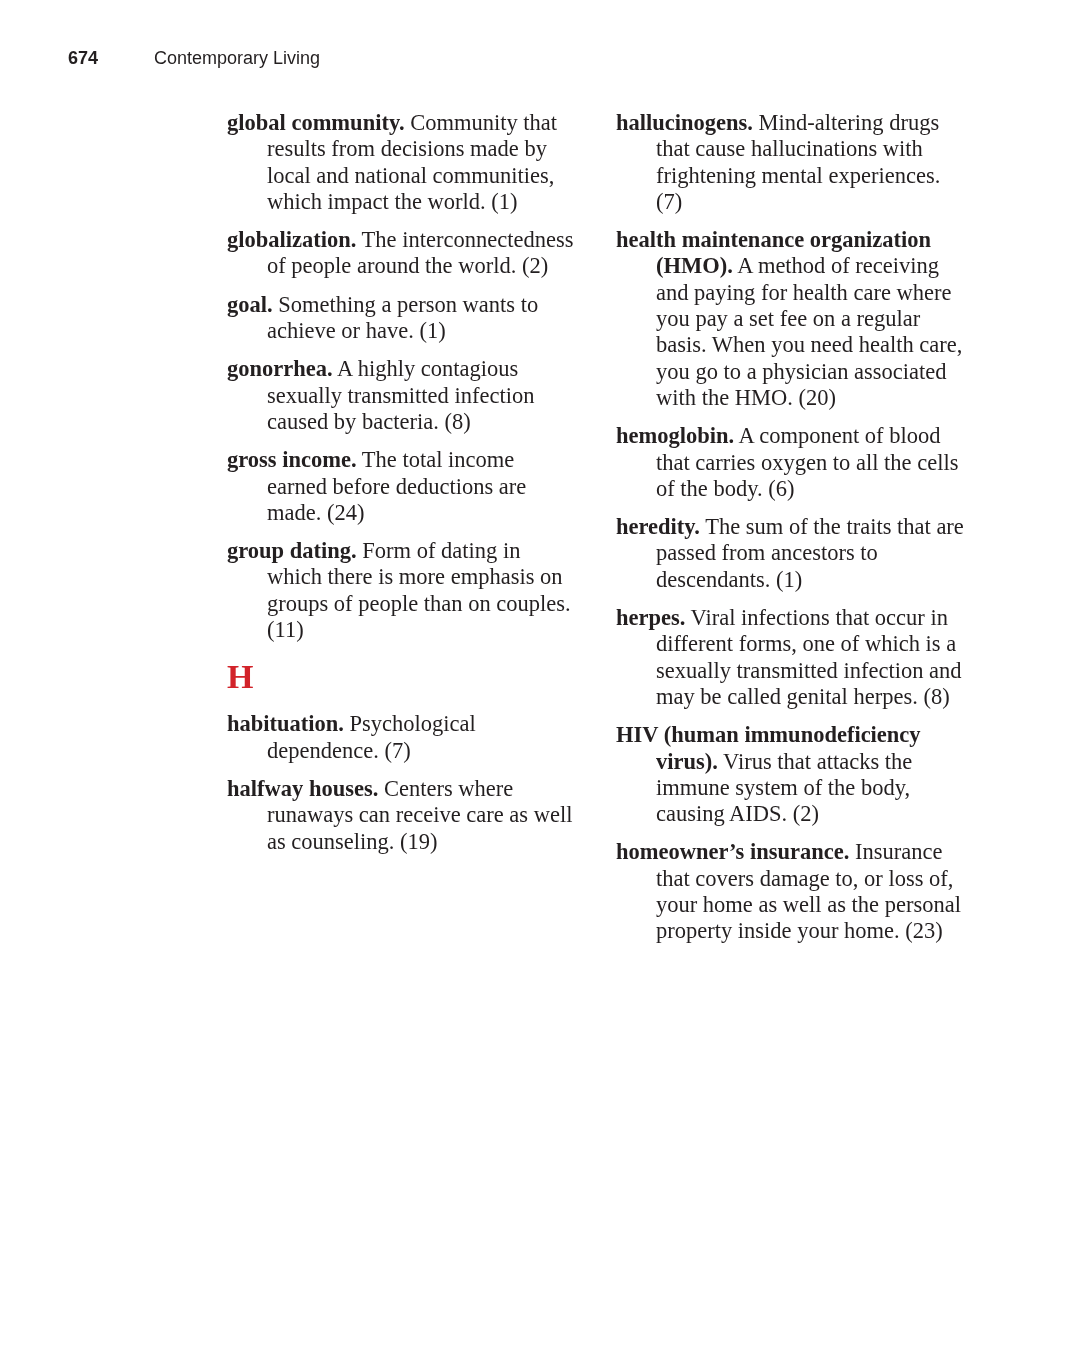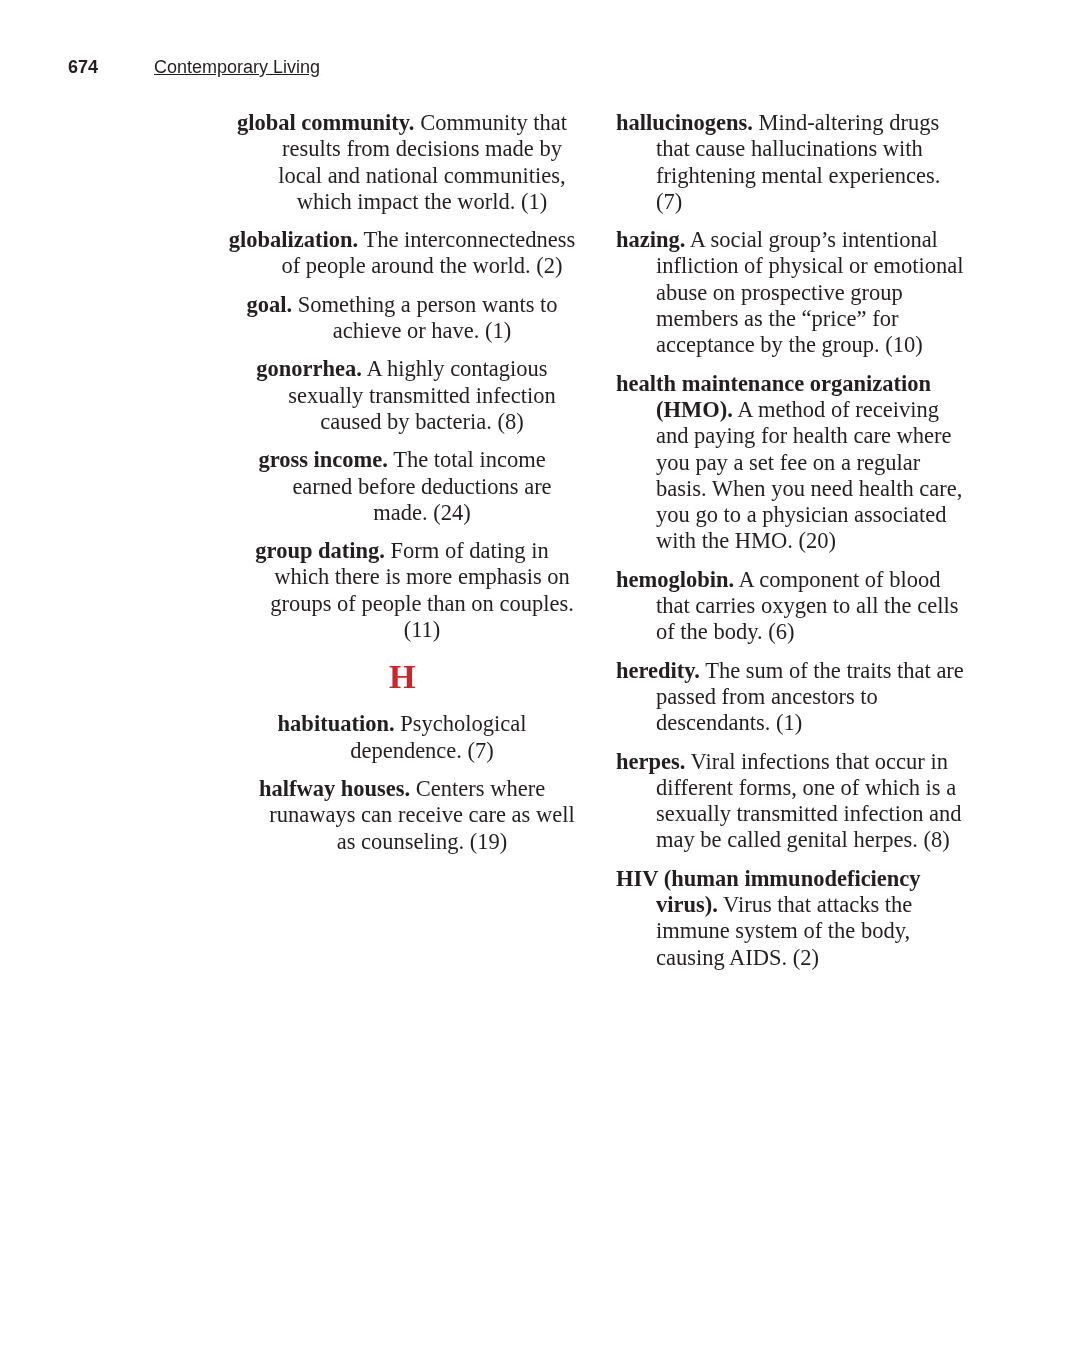--- a/index.html
+++ b/index.html
@@ -1,21 +1,21 @@
 <!DOCTYPE html>
 <html><head>
   <meta charset="utf-8">
   <style>
     html, body { margin: 0; padding: 0; background: #ffffff; }
     body { width: 1088px; height: 1361px; position: relative; overflow: hidden; color: #231f20; }
-    .header { position: absolute; top: 48px; left: 68px; height: 30px; display: flex; align-items: flex-end; font-family: "Liberation Sans", sans-serif; font-size: 18px; }
+    .header { position: absolute; top: 48px; left: 68px; height: 30px; display: flex; align-items: flex-start; font-family: "Liberation Sans", sans-serif; font-size: 18px; }
     .page-num { font-weight: bold; width: 86px; }
-    .running-title { font-weight: normal; text-decoration: underline; }
+    .running-title { font-weight: normal; }
     .col { position: absolute; top: 110px; font-family: "DejaVu Serif", "Liberation Serif", serif; font-size: 20.5px; line-height: 26.3px; letter-spacing: -0.35px; }
-    .col-left { left: 227px; width: 350px; text-align: center; }
+    .col-left { left: 227px; width: 350px; }
     .col-right { left: 616px; width: 356px; }
     .entry { padding-left: 40px; text-indent: -40px; margin: 0 0 12px 0; font-family: "Liberation Serif", serif; font-size: 22.5px; letter-spacing: 0; }
     .term { font-weight: bold; }
     .letter { color: #d2232a; font-family: "Liberation Serif", serif; font-weight: bold; font-size: 34px; line-height: 40px; margin: 14px 0 14px 0; }
   </style>
 </head>
 <body>
 
 <div class="header">
   <span class="page-num">674</span>
@@ -31,19 +31,19 @@
   <p class="entry"><span class="term">group dating.</span> <span>Form of dating in which there is more emphasis on groups of people than on couples. (11)</span></p>
 
   <div class="letter">H</div>
 
   <p class="entry"><span class="term">habituation.</span> <span>Psychological dependence. (7)</span></p>
   <p class="entry"><span class="term">halfway houses.</span> <span>Centers where runaways can receive care as well as counseling. (19)</span></p>
 </div>
 
 <div class="col col-right">
   <p class="entry"><span class="term">hallucinogens.</span> <span>Mind-altering drugs that cause hallucinations with frightening mental experiences. (7)</span></p>
-  <p class="entry"><span class="term">hazing.</span> <span>A social group’s intentional infliction of physical or emotional abuse on prospective group members as the “price” for acceptance by the group. (10)</span></p>
   <p class="entry"><span class="term">health maintenance organization (HMO).</span> <span>A method of receiving and paying for health care where you pay a set fee on a regular basis. When you need health care, you go to a physician associated with the HMO. (20)</span></p>
   <p class="entry"><span class="term">hemoglobin.</span> <span>A component of blood that carries oxygen to all the cells of the body. (6)</span></p>
   <p class="entry"><span class="term">heredity.</span> <span>The sum of the traits that are passed from ancestors to descendants. (1)</span></p>
   <p class="entry"><span class="term">herpes.</span> <span>Viral infections that occur in different forms, one of which is a sexually transmitted infection and may be called genital herpes. (8)</span></p>
   <p class="entry"><span class="term">HIV (human immunodeficiency virus).</span> <span>Virus that attacks the immune system of the body, causing AIDS. (2)</span></p>
+  <p class="entry"><span class="term">homeowner’s insurance.</span> <span>Insurance that covers damage to, or loss of, your home as well as the personal property inside your home. (23)</span></p>
 </div>
 
 </body></html>

